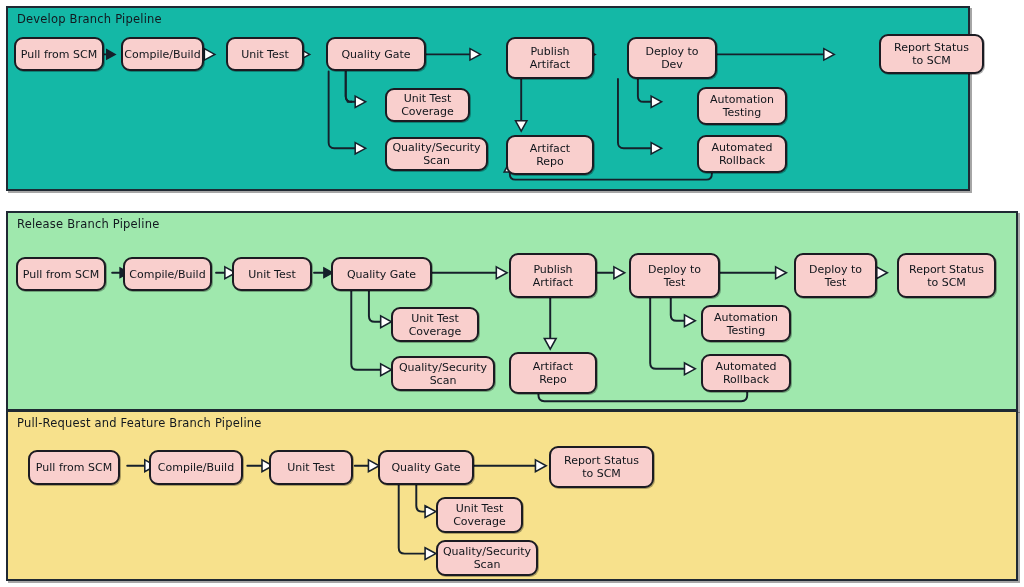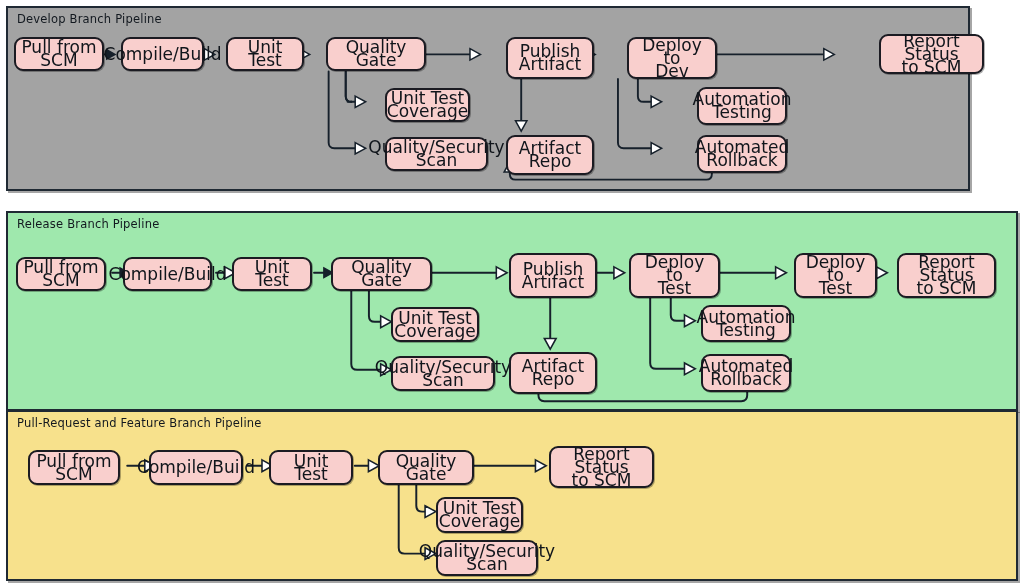--- a/index.html
+++ b/index.html
@@ -33,21 +33,21 @@
     letter-spacing: 0.2px;
     white-space: nowrap;
   }
   .node {
     position: absolute;
     box-sizing: border-box;
     background: #f9cfcd;
     border: 2px solid #1b1b22;
     border-radius: 9px;
     color: #10151b;
-    font-size: 17px;
+    font-size: 11px;
     line-height: 13px;
     display: flex;
     align-items: center;
     justify-content: center;
     text-align: center;
     padding: 2px 4px;
     box-shadow: 1px 1px 0 rgba(0,0,0,0.30);
     white-space: pre-line;
   }
   .edge-layer {
@@ -74,21 +74,21 @@
     fill: #16202b;
     stroke: #16202b;
     stroke-width: 1.4;
   }
 </style>
 </head>
 <body>
 
 <div id="stage">
 
-  <div class="panel" style="left:6px; top:6px; width:964px; height:185px; background:#a3a3a3;">
+  <div class="panel" style="left:6px; top:6px; width:964px; height:185px; background:#14b8a6;">
     <div class="panel-title">Develop Branch Pipeline</div>
 
     <svg class="edge-layer" viewBox="0 0 1012 185">
 
       <line x1="96" y1="46" x2="104" y2="46"></line>
       <polygon class="arrowhead-solid" points="104,41 113,46 104,51"></polygon>
 
       <line x1="196" y1="46" x2="207" y2="46"></line>
       <polygon class="arrowhead" points="207,40 218,46 207,52"></polygon>
 

